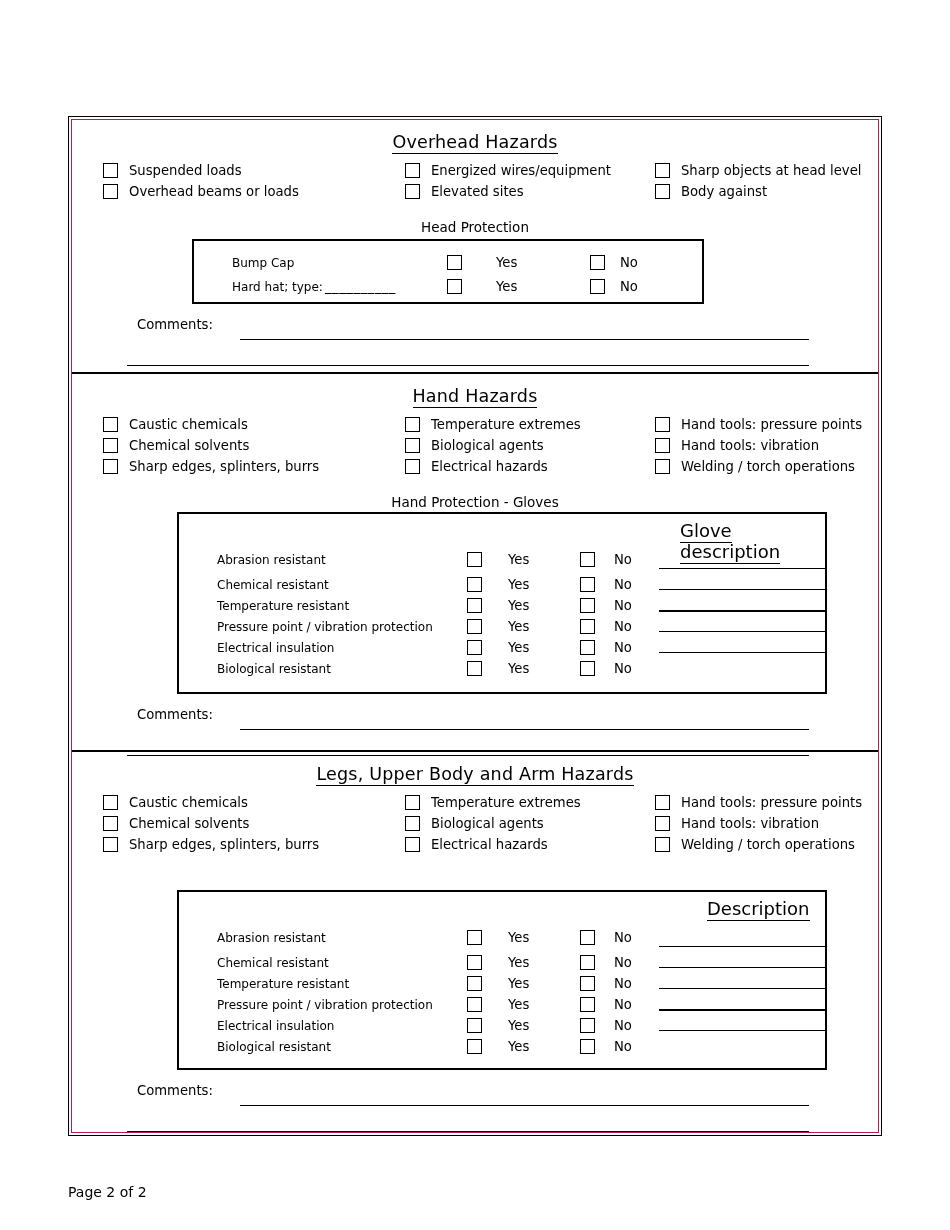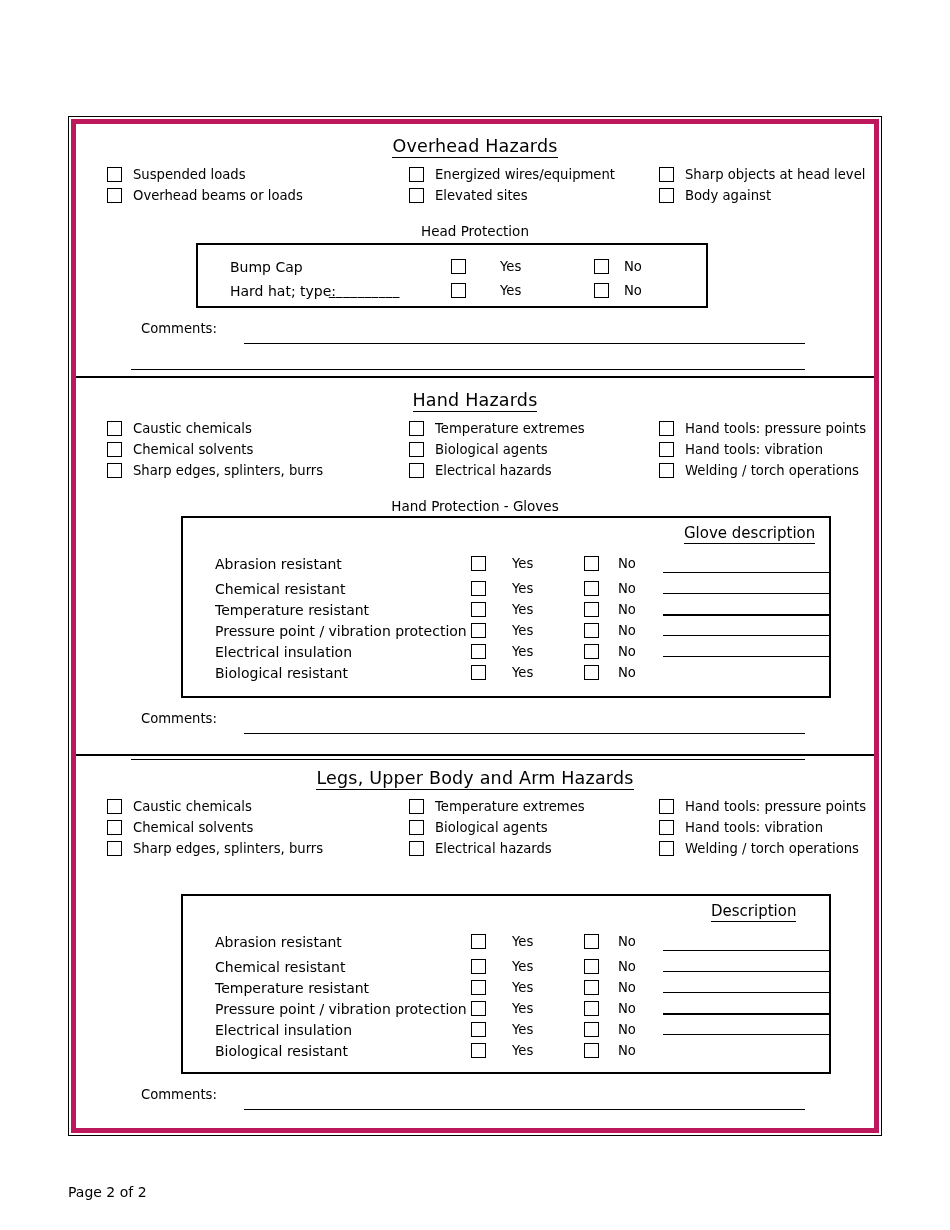--- a/index.html
+++ b/index.html
@@ -18,21 +18,21 @@
   
   #page-frame {
     position: absolute;
     left: 68px; top: 116px;
     width: 814px; height: 1020px;
     border: 1px solid #000;
     padding: 2px;
   }
   #page-frame-inner {
     width: 100%; height: 100%;
-    border: 5px solid #be185d;
+    border: 1px solid #be185d;
     position: relative;
   }
 
   
   .section {
     position: absolute;
     left: 0; right: 0;
     border-bottom: 2px solid #000;
   }
   .section.last { border-bottom: none; }
@@ -94,34 +94,34 @@
   }
   .prot-row {
     position: absolute;
     left: 0; right: 0;
     height: 21px;
     display: flex;
     align-items: center;
   }
   .prot-name {
     position: absolute;
-    left: 32px;
-    font-size: 14px;
+    left: 38px;
+    font-size: 12px;
     white-space: nowrap;
   }
   .prot-cb-yes { position: absolute; }
   .prot-cb-no  { position: absolute; }
   .prot-yes-lbl, .prot-no-lbl {
     position: absolute;
     font-size: 13.2px;
   }
 
   .desc-head {
     position: absolute;
-    font-size: 15px;
+    font-size: 18px;
   }
   .desc-head span { border-bottom: 1.3px solid #000; padding-bottom:1px; }
 
   .desc-line {
     position: absolute;
     height: 0;
     border-top: 1.3px solid #000;
   }
   .desc-line.bold { border-top-width: 2.4px; }
 

